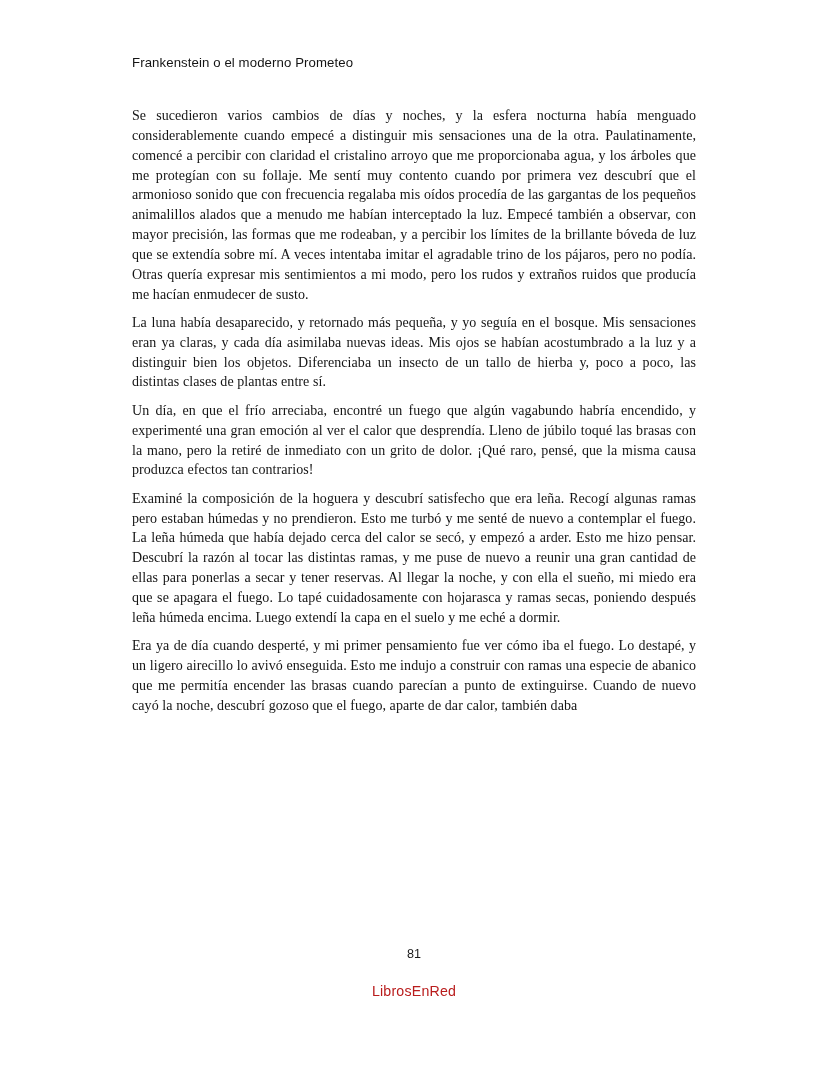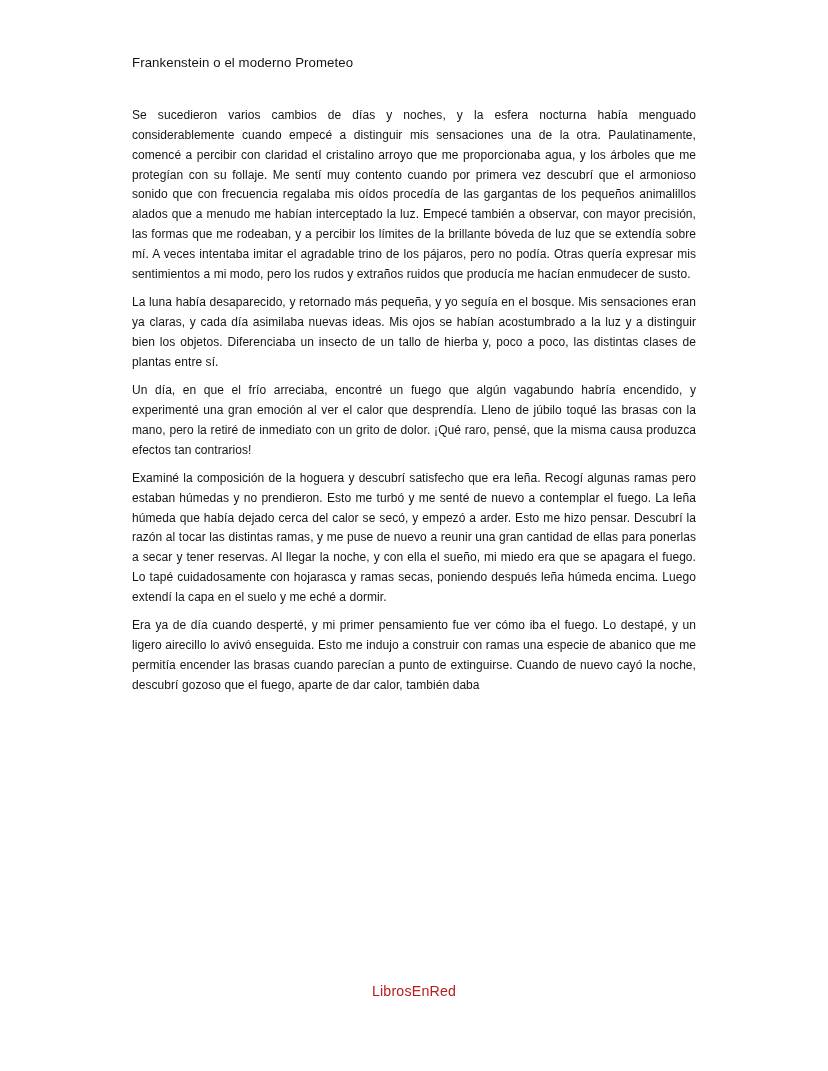--- a/index.html
+++ b/index.html
@@ -35,28 +35,29 @@
 
   
   .textblock {
     position: absolute;
     top: 106px;
     left: 132px;
     width: 564px;
   }
   .para {
     margin: 0 0 8.5px 0;
-    font-size: 12px;
+    font-size: 14px;
     line-height: 19.85px;
     text-align: justify;
     text-justify: inter-word;
     color: #141414;
     letter-spacing: 0.005em;
     word-spacing: 0.002em;
     hyphens: none;
+    font-family: Liberation Serif, serif;
   }
   .para:last-child {
     margin-bottom: 15px;
   }
 
   
   .footer {
     position: absolute;
     left: 0;
     width: 828px;
@@ -84,16 +85,17 @@
   <div class="running-header">Frankenstein o el moderno Prometeo</div>
 
   <div class="textblock">
     <p class="para">Se sucedieron varios cambios de días y noches, y la esfera nocturna había menguado considerablemente cuando empecé a distinguir mis sensaciones una de la otra. Paulatinamente, comencé a percibir con claridad el cristalino arroyo que me proporcionaba agua, y los árboles que me protegían con su follaje. Me sentí muy contento cuando por primera vez descubrí que el armonioso sonido que con frecuencia regalaba mis oídos procedía de las gargantas de los pequeños animalillos alados que a menudo me habían interceptado la luz. Empecé también a observar, con mayor precisión, las formas que me rodeaban, y a percibir los límites de la brillante bóveda de luz que se extendía sobre mí. A veces intentaba imitar el agradable trino de los pájaros, pero no podía. Otras quería expresar mis sentimientos a mi modo, pero los rudos y extraños ruidos que producía me hacían enmudecer de susto.</p>
     <p class="para">La luna había desaparecido, y retornado más pequeña, y yo seguía en el bosque. Mis sensaciones eran ya claras, y cada día asimilaba nuevas ideas. Mis ojos se habían acostumbrado a la luz y a distinguir bien los objetos. Diferenciaba un insecto de un tallo de hierba y, poco a poco, las distintas clases de plantas entre sí.</p>
     <p class="para">Un día, en que el frío arreciaba, encontré un fuego que algún vagabundo habría encendido, y experimenté una gran emoción al ver el calor que desprendía. Lleno de júbilo toqué las brasas con la mano, pero la retiré de inmediato con un grito de dolor. ¡Qué raro, pensé, que la misma causa produzca efectos tan contrarios!</p>
     <p class="para">Examiné la composición de la hoguera y descubrí satisfecho que era leña. Recogí algunas ramas pero estaban húmedas y no prendieron. Esto me turbó y me senté de nuevo a contemplar el fuego. La leña húmeda que había dejado cerca del calor se secó, y empezó a arder. Esto me hizo pensar. Descubrí la razón al tocar las distintas ramas, y me puse de nuevo a reunir una gran cantidad de ellas para ponerlas a secar y tener reservas. Al llegar la noche, y con ella el sueño, mi miedo era que se apagara el fuego. Lo tapé cuidadosamente con hojarasca y ramas secas, poniendo después leña húmeda encima. Luego extendí la capa en el suelo y me eché a dormir.</p>
     <p class="para">Era ya de día cuando desperté, y mi primer pensamiento fue ver cómo iba el fuego. Lo destapé, y un ligero airecillo lo avivó enseguida. Esto me indujo a construir con ramas una especie de abanico que me permitía encender las brasas cuando parecían a punto de extinguirse. Cuando de nuevo cayó la noche, descubrí gozoso que el fuego, aparte de dar calor, también daba</p>
   </div>
 
+  <div class="footer page-number">81</div>
 
   <div class="footer imprint">LibrosEnRed</div>
 
 </div>
 
 </body></html>

